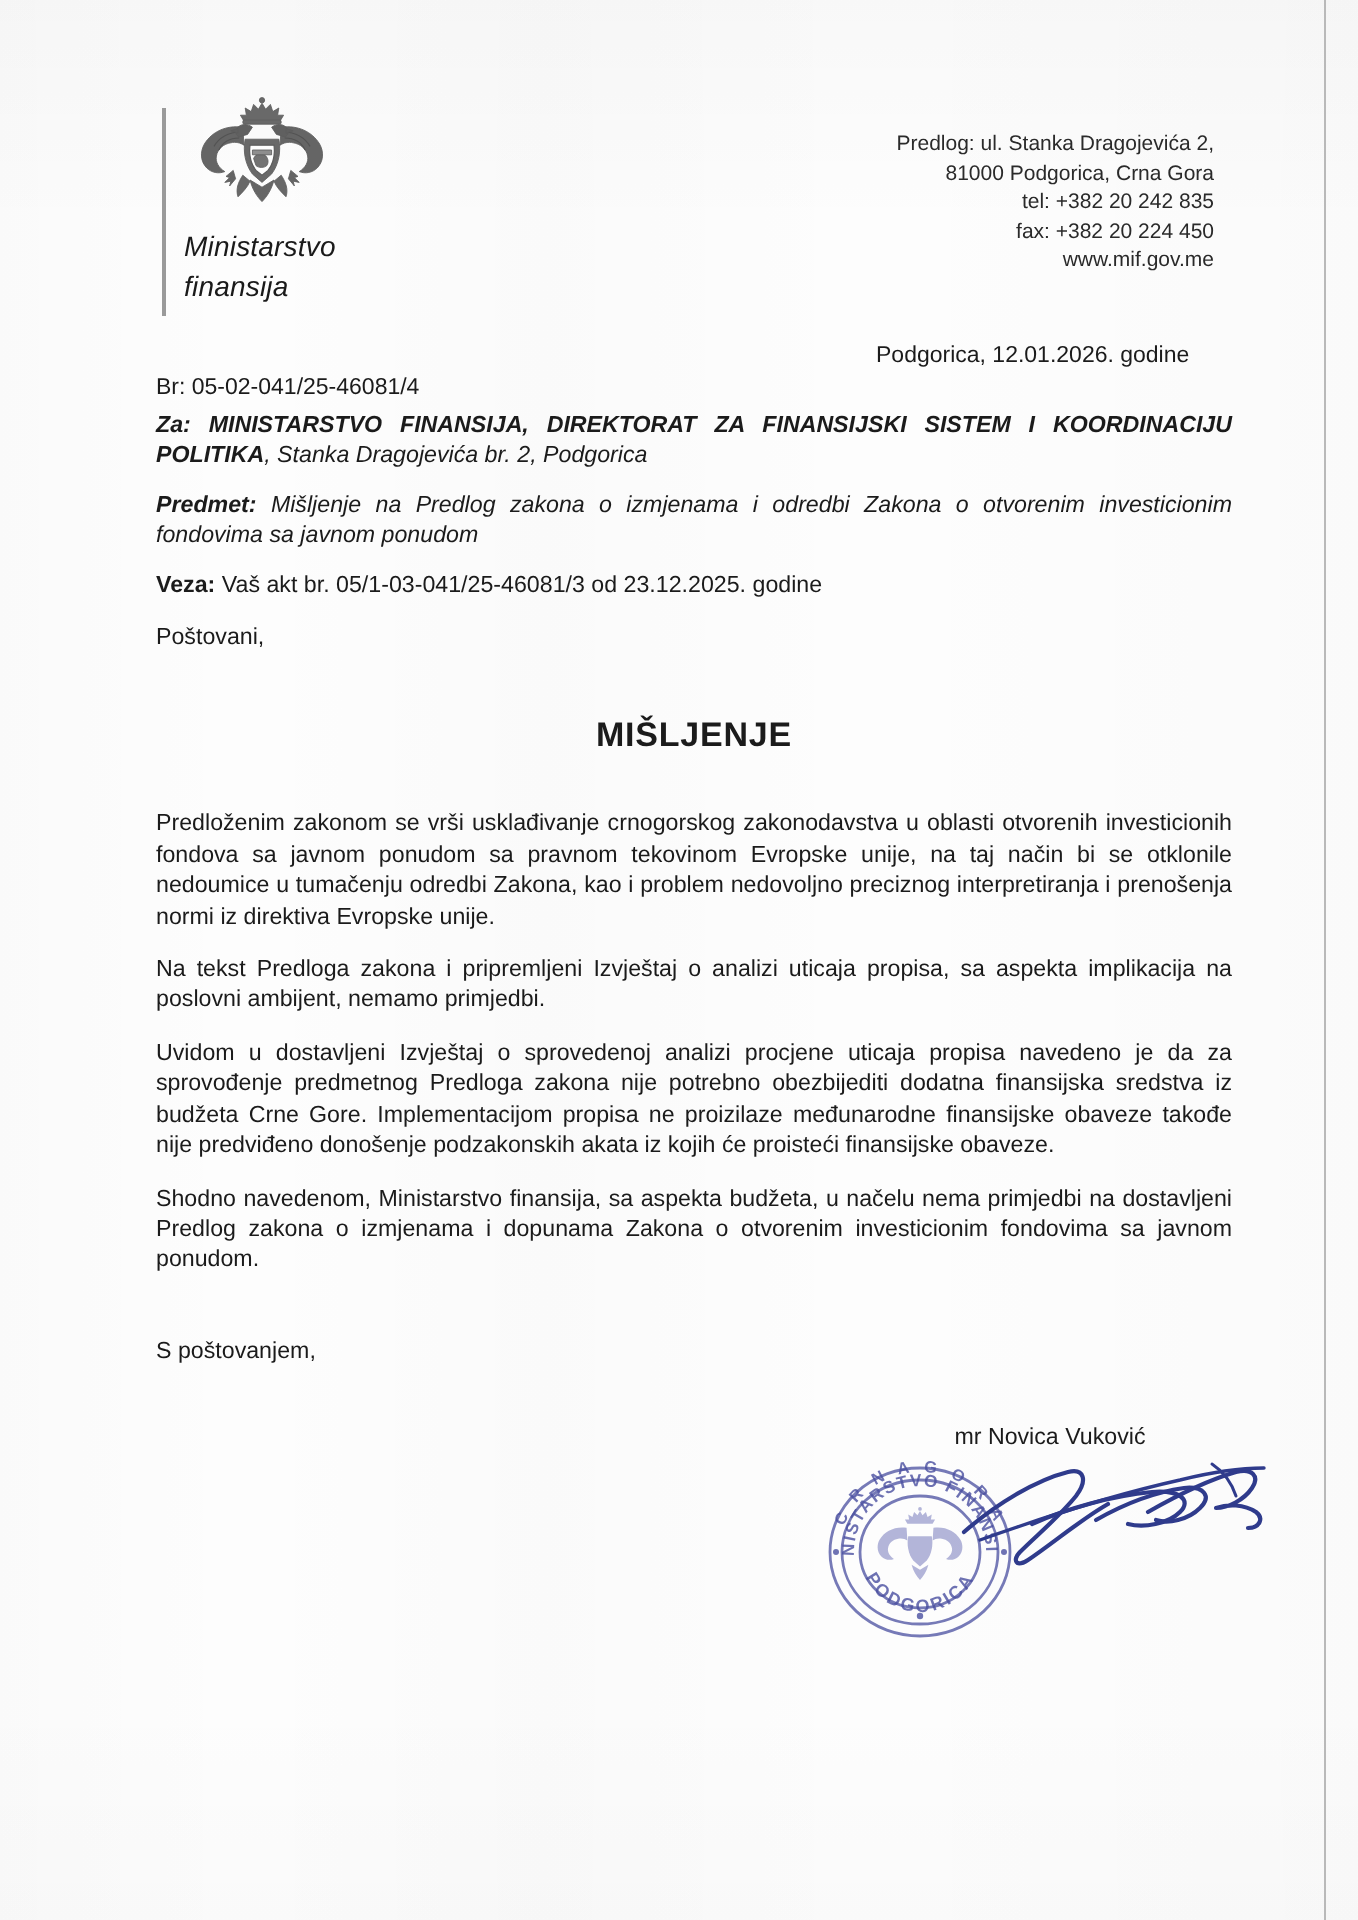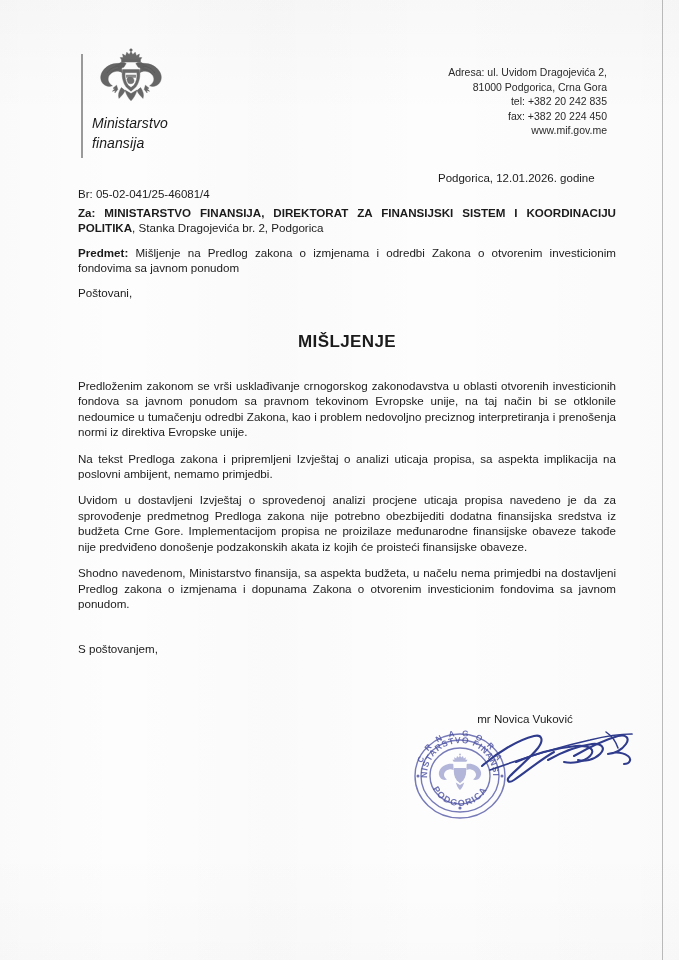--- a/index.html
+++ b/index.html
@@ -105,21 +105,21 @@
     top: 205px;
     width: 538px;
   }
   .para {
     font-size: 11.6px;
     line-height: 15.4px;
     text-align: justify;
     margin: 0 0 11px 0;
     color: #1b1b1b;
   }
-  .para.tight { margin-bottom: 9px; }
+  .para.tight { margin-bottom: 9px; font-style: italic; }
   .para i { font-style: italic; }
   .lbl { font-weight: bold; }
 
   .addressee {
     font-weight: bold;
     text-transform: none;
   }
   .addressee .tail { font-weight: normal; }
 
   .opinion-title {
@@ -218,39 +218,40 @@
           <path d="M84 62 l6 5 -3 1 4 4 -5 -1 1 4 -5 -6 z" fill="#444"></path>
         </g>
       </svg>
       <div class="brand-name">
         <div>Ministarstvo</div>
         <div>finansija</div>
       </div>
     </div>
 
     <div class="contact">
-      <div>Adresa: ul. Uvidom Dragojevića 2,</div>
+      <div>Predlog: ul. Stanka Dragojevića 2,</div>
       <div>81000 Podgorica, Crna Gora</div>
       <div>tel: +382 20 242 835</div>
       <div>fax: +382 20 224 450</div>
       <div>www.mif.gov.me</div>
     </div>
   </div>
 
   <div class="meta-row">
     <div class="meta-ref">Br: 05-02-041/25-46081/4</div>
     <div class="meta-place">Podgorica, 12.01.2026. godine</div>
   </div>
 
   <div class="body-block">
 
     <p class="para tight addressee"><span>Za:</span> <span>MINISTARSTVO FINANSIJA, DIREKTORAT ZA FINANSIJSKI SISTEM I KOORDINACIJU POLITIKA</span><span class="tail">, Stanka Dragojevića br. 2, Podgorica</span></p>
 
     <p class="para tight"><span class="lbl">Predmet:</span> <span>Mišljenje na Predlog zakona o izmjenama i odredbi Zakona o otvorenim investicionim fondovima sa javnom ponudom</span></p>
 
+    <p class="para"><span class="lbl">Veza:</span> <span>Vaš akt br. 05/1-03-041/25-46081/3 od 23.12.2025. godine</span></p>
 
     <p class="para greeting">Poštovani,</p>
 
 
     <div class="opinion-title">MIŠLJENJE</div>
 
     <p class="para">Predloženim zakonom se vrši usklađivanje crnogorskog zakonodavstva u oblasti otvorenih investicionih fondova sa javnom ponudom sa pravnom tekovinom Evropske unije, na taj način bi se otklonile nedoumice u tumačenju odredbi Zakona, kao i problem nedovoljno preciznog interpretiranja i prenošenja normi iz direktiva Evropske unije.</p>
     <p class="para">Na tekst Predloga zakona i pripremljeni Izvještaj o analizi uticaja propisa, sa aspekta implikacija na poslovni ambijent, nemamo primjedbi.</p>
     <p class="para">Uvidom u dostavljeni Izvještaj o sprovedenoj analizi procjene uticaja propisa navedeno je da za sprovođenje predmetnog Predloga zakona nije potrebno obezbijediti dodatna finansijska sredstva iz budžeta Crne Gore. Implementacijom propisa ne proizilaze međunarodne finansijske obaveze takođe nije predviđeno donošenje podzakonskih akata iz kojih će proisteći finansijske obaveze.</p>
     <p class="para">Shodno navedenom, Ministarstvo finansija, sa aspekta budžeta, u načelu nema primjedbi na dostavljeni Predlog zakona o izmjenama i dopunama Zakona o otvorenim investicionim fondovima sa javnom ponudom.</p>

